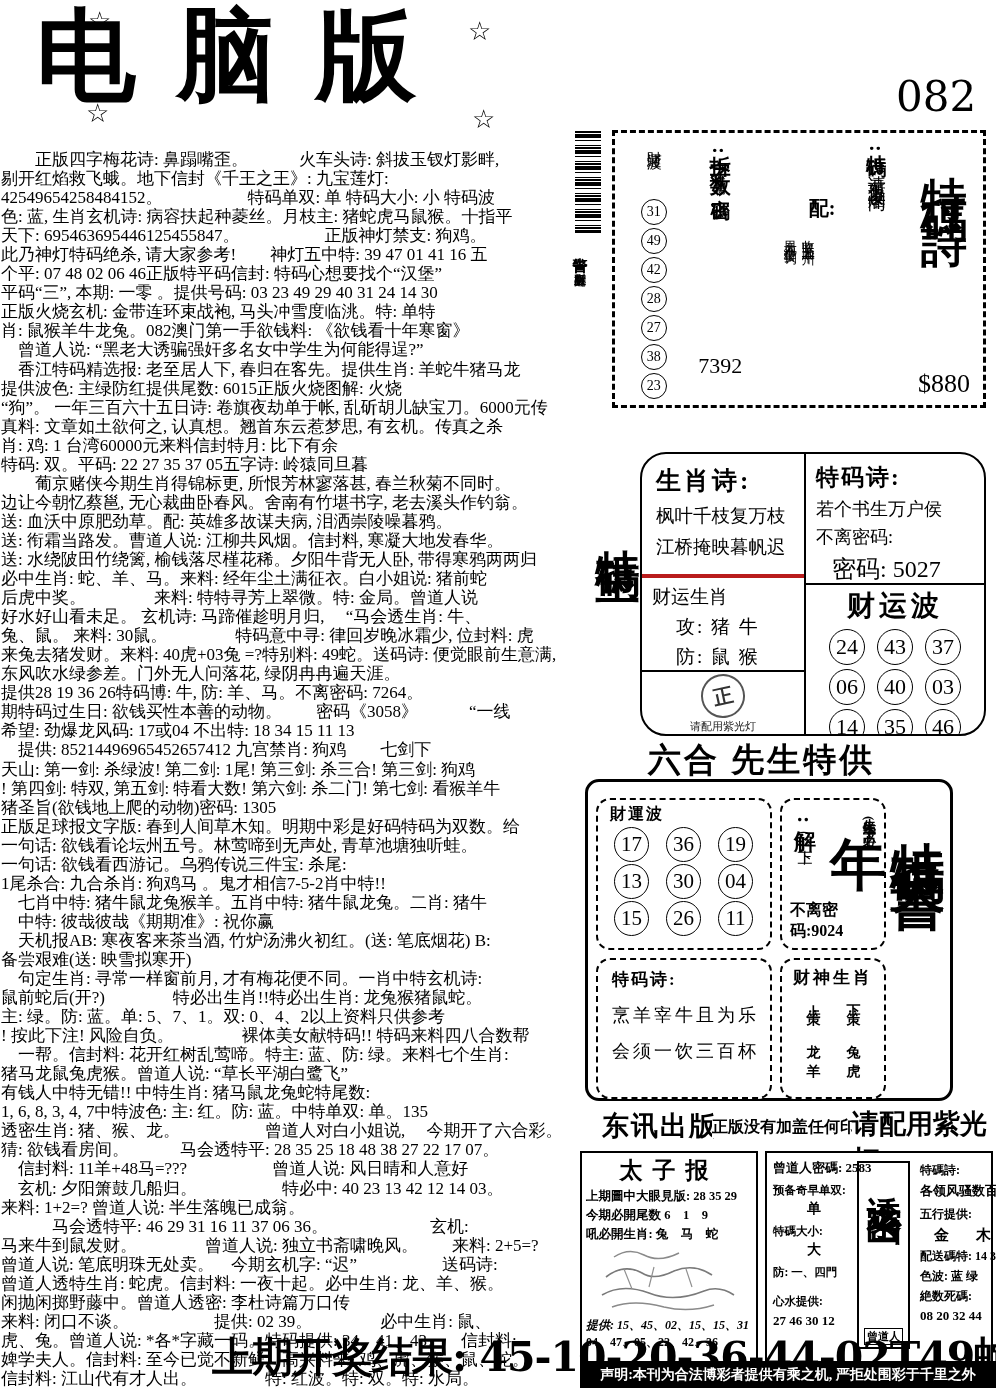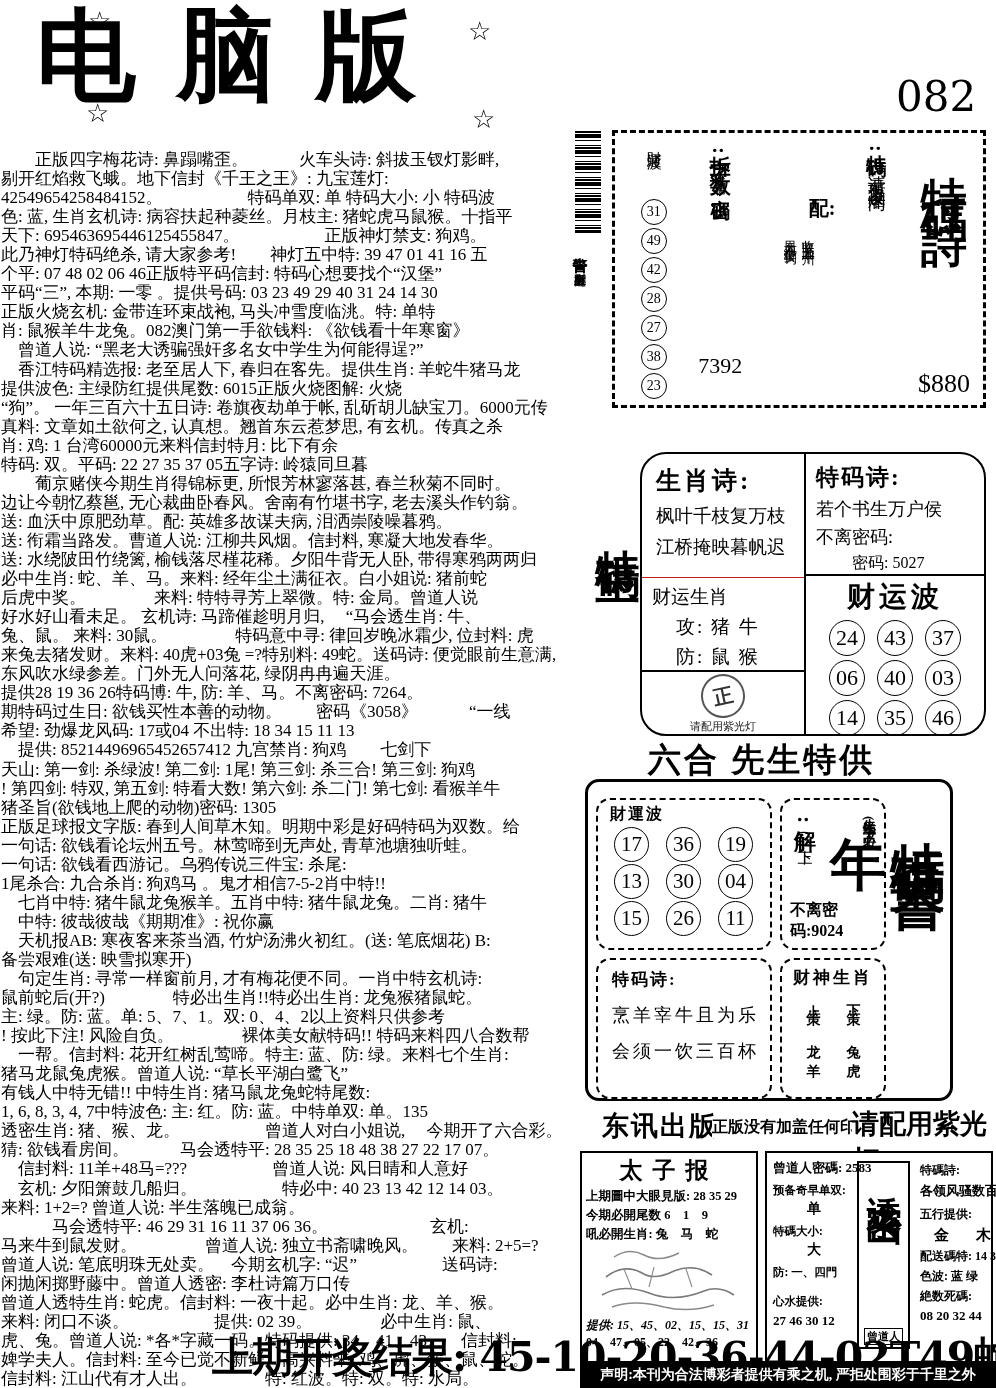--- a/index.html
+++ b/index.html
@@ -46,34 +46,34 @@
   .tb-bigtitle{writing-mode:vertical-rl;font-size:46px;font-weight:700;letter-spacing:22px;height:212px;}
   .tb-price{font-size:26px;}
   
   #tema-wang{left:588px;top:514px;writing-mode:vertical-rl;font-size:44px;font-weight:700;
              letter-spacing:8px;z-index:2;background:#fff;}
   
   #middle-box{left:640px;top:452px;width:346px;height:284px;border:2.5px solid #000;border-radius:26px;
               background:#fff;box-sizing:border-box;display:flex;overflow:hidden;z-index:2;}
   .mb-left{width:162px;border-right:2px solid #000;display:flex;flex-direction:column;}
   .mb-right{flex:1;display:flex;flex-direction:column;}
-  .mb-sec1{height:131px;border-bottom:1px solid #b91c1c;padding:10px 0 0 14px;box-sizing:border-box;}
+  .mb-sec1{height:131px;border-bottom:4px solid #b91c1c;padding:10px 0 0 14px;box-sizing:border-box;}
   .mb-sx-title{font-size:25px;font-weight:700;letter-spacing:3px;}
   .mb-sx-line{font-size:18.5px;margin-top:6px;}
   .mb-sec2{height:98px;border-bottom:2px solid #000;padding:6px 0 0 10px;box-sizing:border-box;}
   .mb-cysx-title{font-size:19px;}
   .mb-gongfang{font-size:19px;margin:4px 0 0 24px;letter-spacing:2px;}
   .mb-sec3{flex:1;display:flex;flex-direction:column;align-items:center;justify-content:flex-start;position:relative;}
   .mb-seal{width:40px;height:40px;border:2px solid #555;border-radius:50%;display:flex;align-items:center;
            justify-content:center;font-size:20px;font-weight:700;color:#333;margin-top:2px;transform:rotate(-12deg);}
   .mb-seal-note{font-size:11px;color:#222;margin-top:1px;}
   .mb-tm-sec{height:131px;border-bottom:2px solid #000;padding:8px 0 0 10px;box-sizing:border-box;}
   .mb-tm-title{font-size:23px;font-weight:700;letter-spacing:2px;}
   .mb-tm-line{font-size:18px;margin-top:4px;}
-  .mb-tm-mima{font-size:16px;margin:4px 0 0 36px;}
+  .mb-tm-mima{font-size:24px;margin:4px 0 0 16px;}
   .mb-cywb-sec{flex:1;display:flex;flex-direction:column;align-items:center;}
   .mb-cywb-title{font-size:28px;font-weight:700;letter-spacing:4px;margin-top:2px;}
   .mb-cywb-grid{display:grid;grid-template-columns:repeat(3,1fr);gap:4px 12px;margin-top:4px;}
   .mb-cywb-grid .circle-num{width:34px;height:34px;font-size:22px;}
   
   #liuhe-header{left:648px;top:738px;font-size:33px;font-weight:900;letter-spacing:3px;z-index:2;background:#fff;}
   #liuhe-box{left:585px;top:779px;width:368px;height:322px;border:3px solid #000;border-radius:14px;
              background:#fff;box-sizing:border-box;display:flex;padding:16px 4px 12px 8px;z-index:2;}
   .lh-main{flex:1;display:grid;grid-template-columns:176px 1fr;grid-template-rows:152px 1fr;gap:8px;}
   .lh-cell{border:2px dashed #000;border-radius:14px;box-sizing:border-box;background:#fff;}
@@ -192,22 +192,22 @@
     <div class="tl">有钱人中特无错!! 中特生肖: 猪马鼠龙兔蛇特尾数:</div>
     <div class="tl">1, 6, 8, 3, 4, 7中特波色: 主: 红。防: 蓝。中特单双: 单。135</div>
     <div class="tl">透密生肖: 猪、猴、龙。　　　　　曾道人对白小姐说, 　今期开了六合彩。</div>
     <div class="tl">猜: 欲钱看房间。　　　马会透特平: 28 35 25 18 48 38 27 22 17 07。</div>
     <div class="tl">　信封料: 11羊+48马=???　　　　　曾道人说: 风日晴和人意好</div>
     <div class="tl">　玄机: 夕阳箫鼓几船归。　　　　　特必中: 40 23 13 42 12 14 03。</div>
     <div class="tl">来料: 1+2=? 曾道人说: 半生落魄已成翁。</div>
     <div class="tl">　　　马会透特平: 46 29 31 16 11 37 06 36。　　　　　　玄机:</div>
     <div class="tl">马来牛到鼠发财。　　　　曾道人说: 独立书斋啸晚风。　　来料: 2+5=?</div>
     <div class="tl">曾道人说: 笔底明珠无处卖。　今期玄机字: “迟”　　　　　送码诗:</div>
+    <div class="tl">曾道人透特生肖: 蛇虎。信封料: 一夜十起。必中生肖: 龙、羊、猴。</div>
     <div class="tl">闲抛闲掷野藤中。曾道人透密: 李杜诗篇万口传</div>
-    <div class="tl">曾道人透特生肖: 蛇虎。信封料: 一夜十起。必中生肖: 龙、羊、猴。</div>
     <div class="tl">来料: 闭口不谈。　　　　　提供: 02 39。　　　　必中生肖: 鼠、</div>
     <div class="tl">虎、兔。曾道人说: *各*字藏一码。特码提供: 34、41、43。　信封料:</div>
     <div class="tl">婢学夫人。信封料: 至今已觉不新鲜。高兴料来: 鸡、虎、猴、鼠、蛇。</div>
     <div class="tl">信封料: 江山代有才人出。　　　　特: 红波。特: 双。特: 水局。</div>
   </div>
 
 <div class="abs" id="barcode"></div>
 <div class="abs" id="warning-vert">
   <span class="w1">警告</span>
   <span class="w2">版權所有翻版必究</span>

